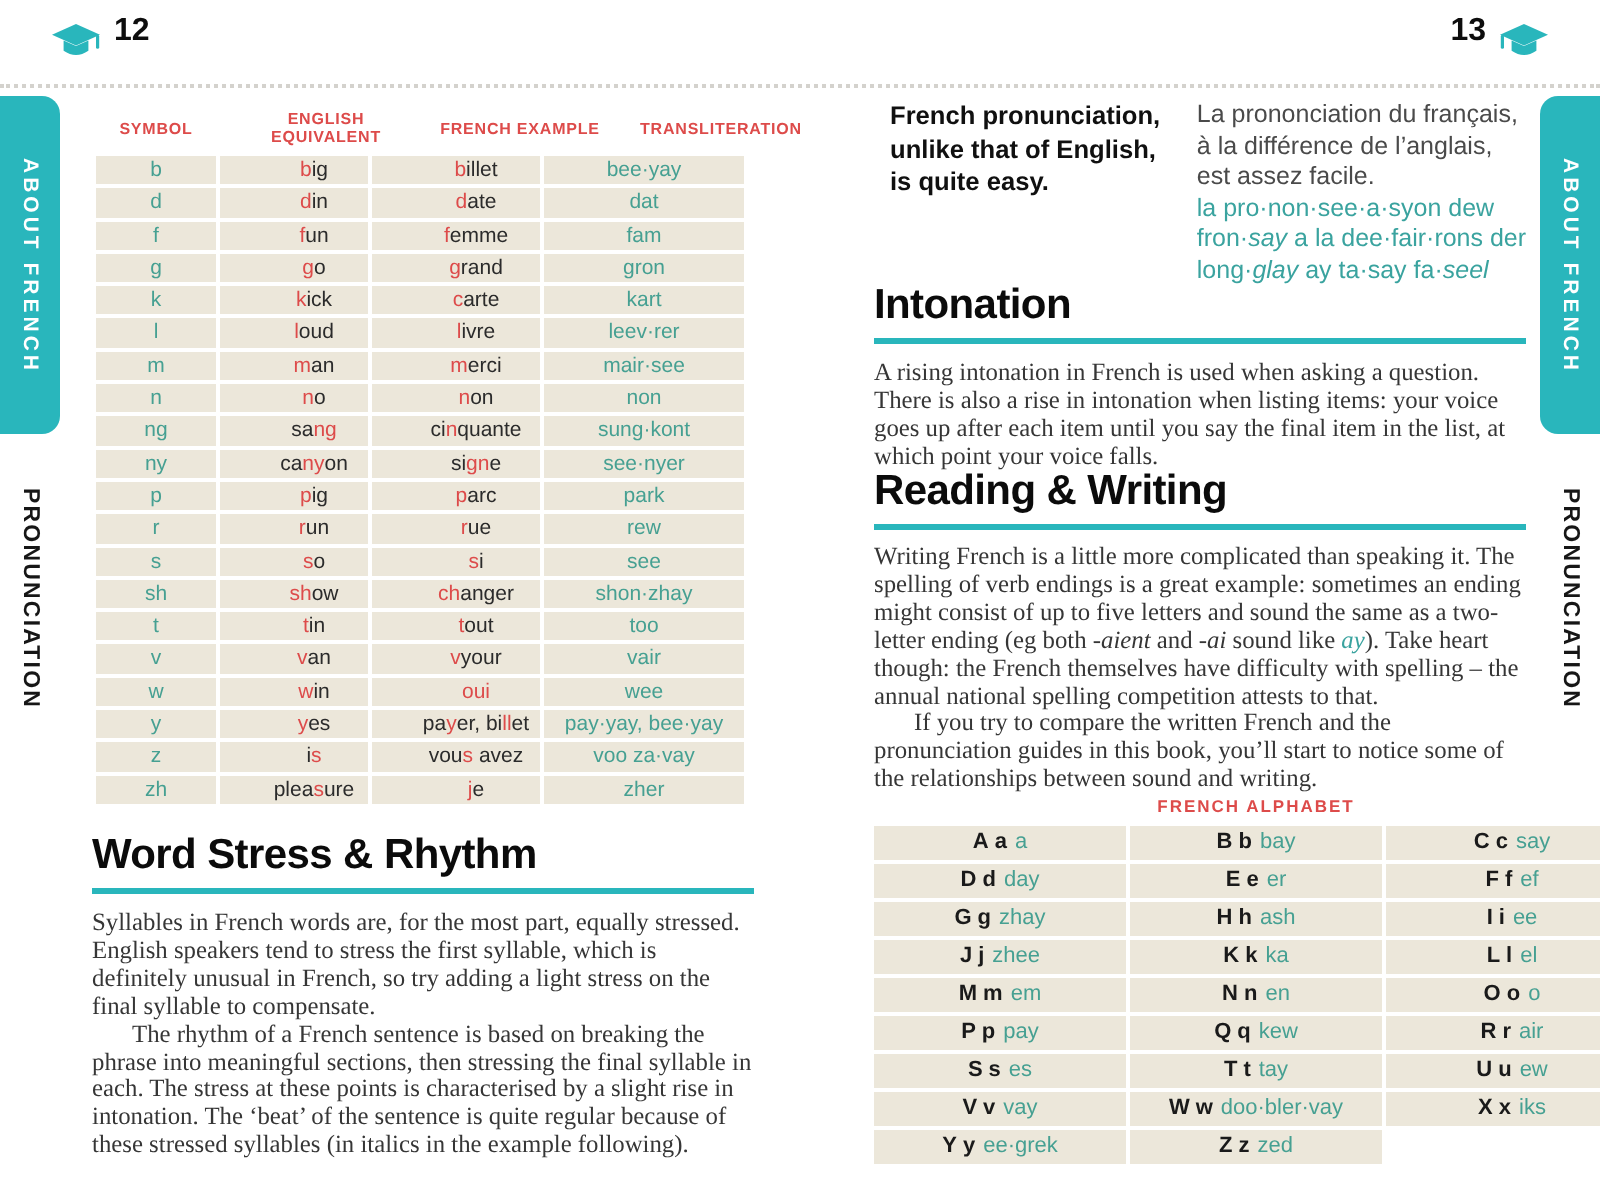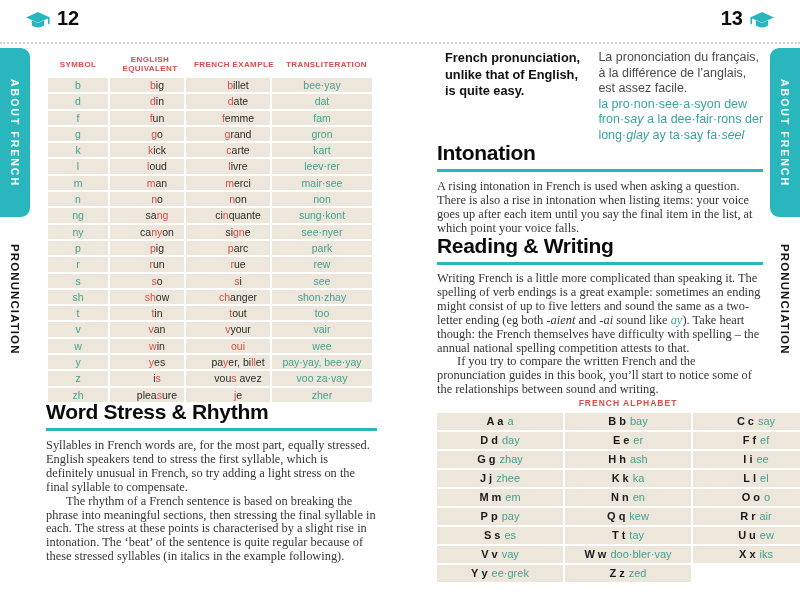--- a/index.html
+++ b/index.html
@@ -4,51 +4,51 @@
 <style>
   :root{
     --teal:#29b6bc; --red:#dd4b4a; --beige:#ece7da; --tealtxt:#46a092; --pron:#3aa39f;
   }
   html,body{margin:0;padding:0;background:#fff;}
   #page{position:relative;width:800px;height:602px;background:#fff;overflow:hidden;
         font-family:"Liberation Sans",sans-serif;color:#111;}
   
   .capicon{position:absolute;top:12px;width:24px;height:19px;}
   #cap-left{left:26px;} #cap-right{right:26px;}
-  .pagenum{position:absolute;top:7px;font-size:20px;font-weight:bold;color:#0d0d0d;}
+  .pagenum{position:absolute;top:7px;font-size:16px;font-weight:bold;color:#0d0d0d;}
   #num-left{left:57px;} #num-right{right:57px;}
   #top-divider{position:absolute;top:42px;left:0;width:800px;border-top:2px dotted #d4d2cd;}
   
   .tab{position:absolute;top:48px;width:30px;height:169px;background:var(--teal);
        display:flex;align-items:center;justify-content:center;}
   .tab.left{left:0;border-radius:0 9px 9px 0;}
   .tab.right{right:0;border-radius:9px 0 0 9px;}
   .tab span{writing-mode:vertical-rl;color:#fff;font-weight:bold;font-size:10.5px;letter-spacing:2px;white-space:nowrap;}
   .seclab{position:absolute;top:224px;width:30px;height:150px;display:flex;align-items:center;justify-content:center;}
   .seclab.left{left:0;} .seclab.right{right:0;}
   .seclab span{writing-mode:vertical-rl;color:#161616;font-weight:bold;font-size:11.5px;letter-spacing:1.1px;white-space:nowrap;}
   
   #ptable{position:absolute;left:48px;top:52px;width:324px;}
-  .phead{display:grid;grid-template-columns:60px 74px 84px 1fr;gap:5px;margin-bottom:2px;}
+  .phead{display:grid;grid-template-columns:60px 74px 84px 1fr;gap:18px;margin-bottom:2px;}
   .phead div{color:var(--red);font-size:8px;font-weight:bold;letter-spacing:.4px;text-align:center;
              display:flex;align-items:center;justify-content:center;height:24px;line-height:9px;}
   .prow{display:grid;grid-template-columns:60px 74px 84px 1fr;gap:2px;margin-bottom:2px;font-size:10.5px;}
   .prow>span{background:var(--beige);text-align:center;height:14.3px;line-height:14.6px;overflow:hidden;white-space:nowrap;}
   .psym,.ptr{color:var(--tealtxt);}
   .peng,.pfr{color:#2b2b2b;padding-left:20px;}
   .hl{color:var(--red);}
   .it{font-style:italic;}
   .tlit{color:var(--pron);font-style:italic;margin-top:41px;}
   
   h2{margin:0;font-size:21px;font-weight:bold;color:#0b0b0b;letter-spacing:-.3px;font-family:"Liberation Sans",sans-serif;}
   .rule{height:3px;background:var(--teal);margin-top:4px;}
   .serif{font-family:"Liberation Serif",serif;font-size:12.4px;line-height:13.9px;color:#363636;}
   .serif p{margin:0;}
   .indent{text-indent:20px;}
-  #ws{position:absolute;left:46px;top:400px;width:331px;}
+  #ws{position:absolute;left:46px;top:416px;width:331px;}
   #ws .serif{margin-top:8px;}
   
   #intro{position:absolute;left:445px;top:50px;width:320px;display:flex;gap:11px;}
   .introEn{width:147px;font-weight:bold;font-size:12.8px;line-height:16.5px;color:#101010;}
   .introFr{width:172px;font-size:12.5px;line-height:15.5px;color:#4a4a4a;}
   .pron{color:var(--pron);}
   #intonation{position:absolute;left:437px;top:141px;width:326px;}
   #intonation .serif{margin-top:8px;}
   #rw{position:absolute;left:437px;top:234px;width:326px;}
   #rw .serif{margin-top:7px;}

